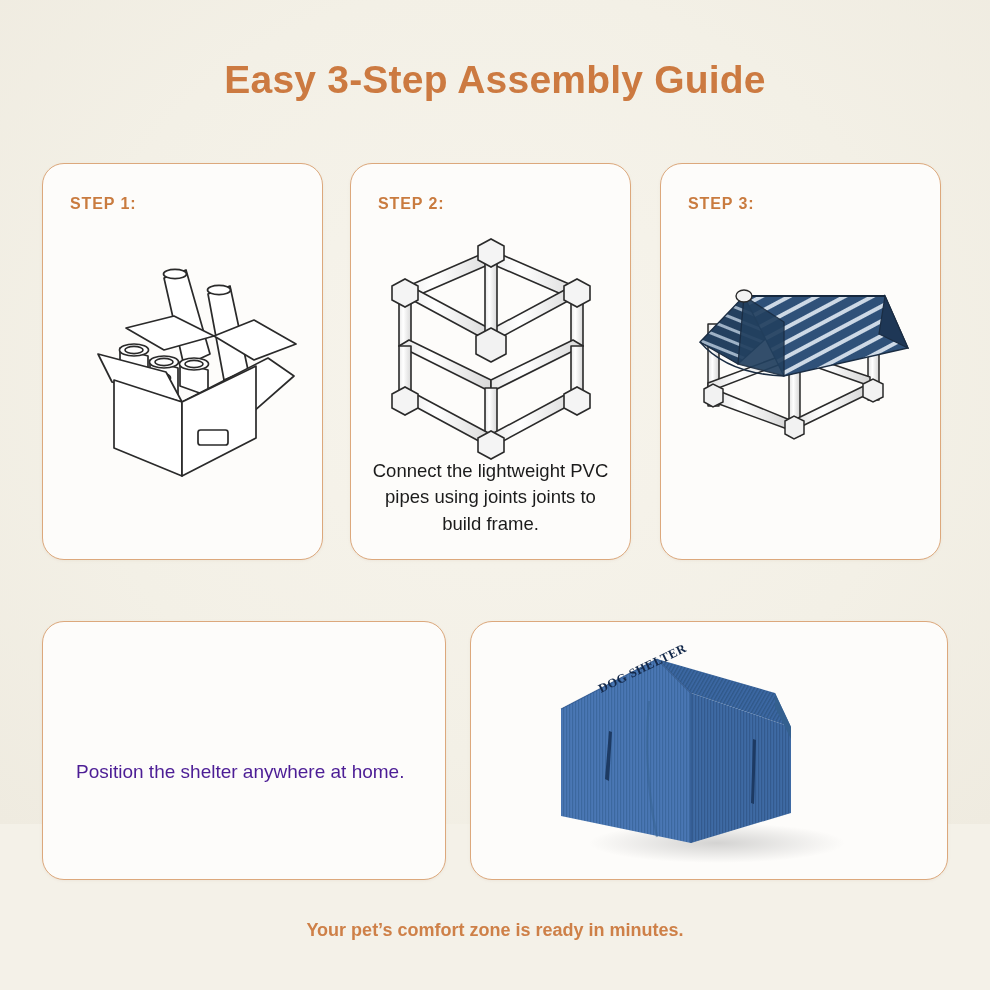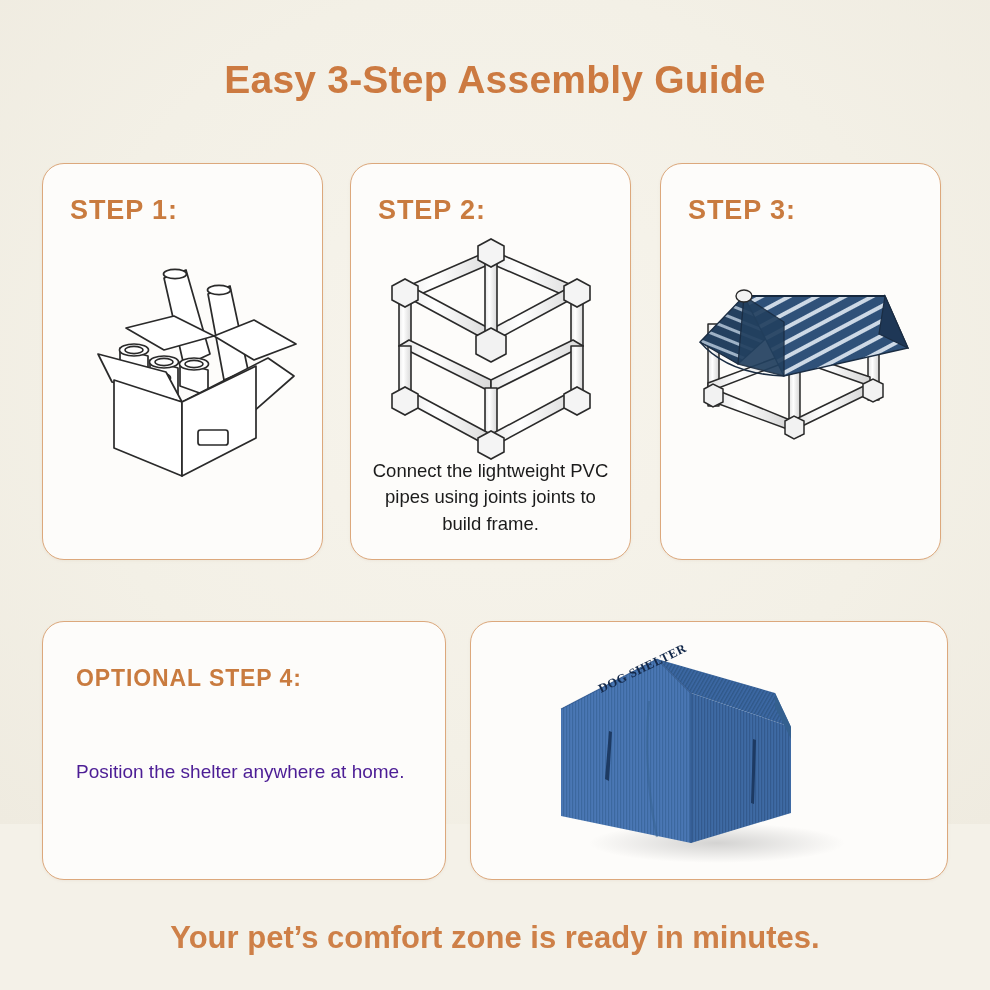--- a/index.html
+++ b/index.html
@@ -39,21 +39,21 @@
   #card-step-2 { left: 350px; padding-left: 44px; }
   #card-step-3 { left: 660px; }
 
   .card-bottom { top: 621px; height: 259px; }
   #card-step-4 { left: 42px; width: 404px; }
   #card-photo  { left: 470px; width: 478px; }
 
   .step-label {
     position: absolute;
     top: 31px; left: 27px;
-    font-size: 27px;
+    font-size: 16px;
     font-weight: bold;
     letter-spacing: 0.9px;
     color: #C97B3F;
   }
 
   .step-caption {
     position: absolute;
     left: 12px; right: 12px;
     bottom: 34px;
     text-align: center;
@@ -86,21 +86,21 @@
     display: flex; align-items: center; justify-content: center;
     overflow: hidden;
     border-radius: 22px;
   }
 
   
   .footer {
     position: absolute;
     top: 920px; left: 0; width: 990px;
     text-align: center;
-    font-size: 31px;
+    font-size: 18px;
     font-weight: bold;
     color: #CE8048;
   }
 </style>
 </head>
 <body>
 
 <div id="page">
 
   <div class="title">Easy 3-Step Assembly Guide</div>
@@ -253,21 +253,20 @@
 
         <path d="M28 118 Q56 150 112 152" fill="none" stroke="#1A2C42" stroke-width="1.5"></path>
 
         <ellipse cx="72" cy="72" rx="8" ry="6" fill="#F2F2F2" stroke="#2A2A2A" stroke-width="1.4"></ellipse>
       </svg>
     </div>
 
   </div>
 
   <div class="card card-bottom" id="card-step-4">
-    <div class="step-label">OPTIONAL STEP 4:</div>
     <div class="step4-body">Position the shelter anywhere at home.</div>
   </div>
 
   <div class="card card-bottom" id="card-photo">
     <div class="photo-wrap">
       <svg width="340" height="240" viewBox="0 0 340 240">
         <defs>
           <pattern id="ribV" width="3" height="3" patternUnits="userSpaceOnUse">
             <rect width="3" height="3" fill="#4A77B4"></rect>
             <rect width="1.2" height="3" fill="#3C689F"></rect>

